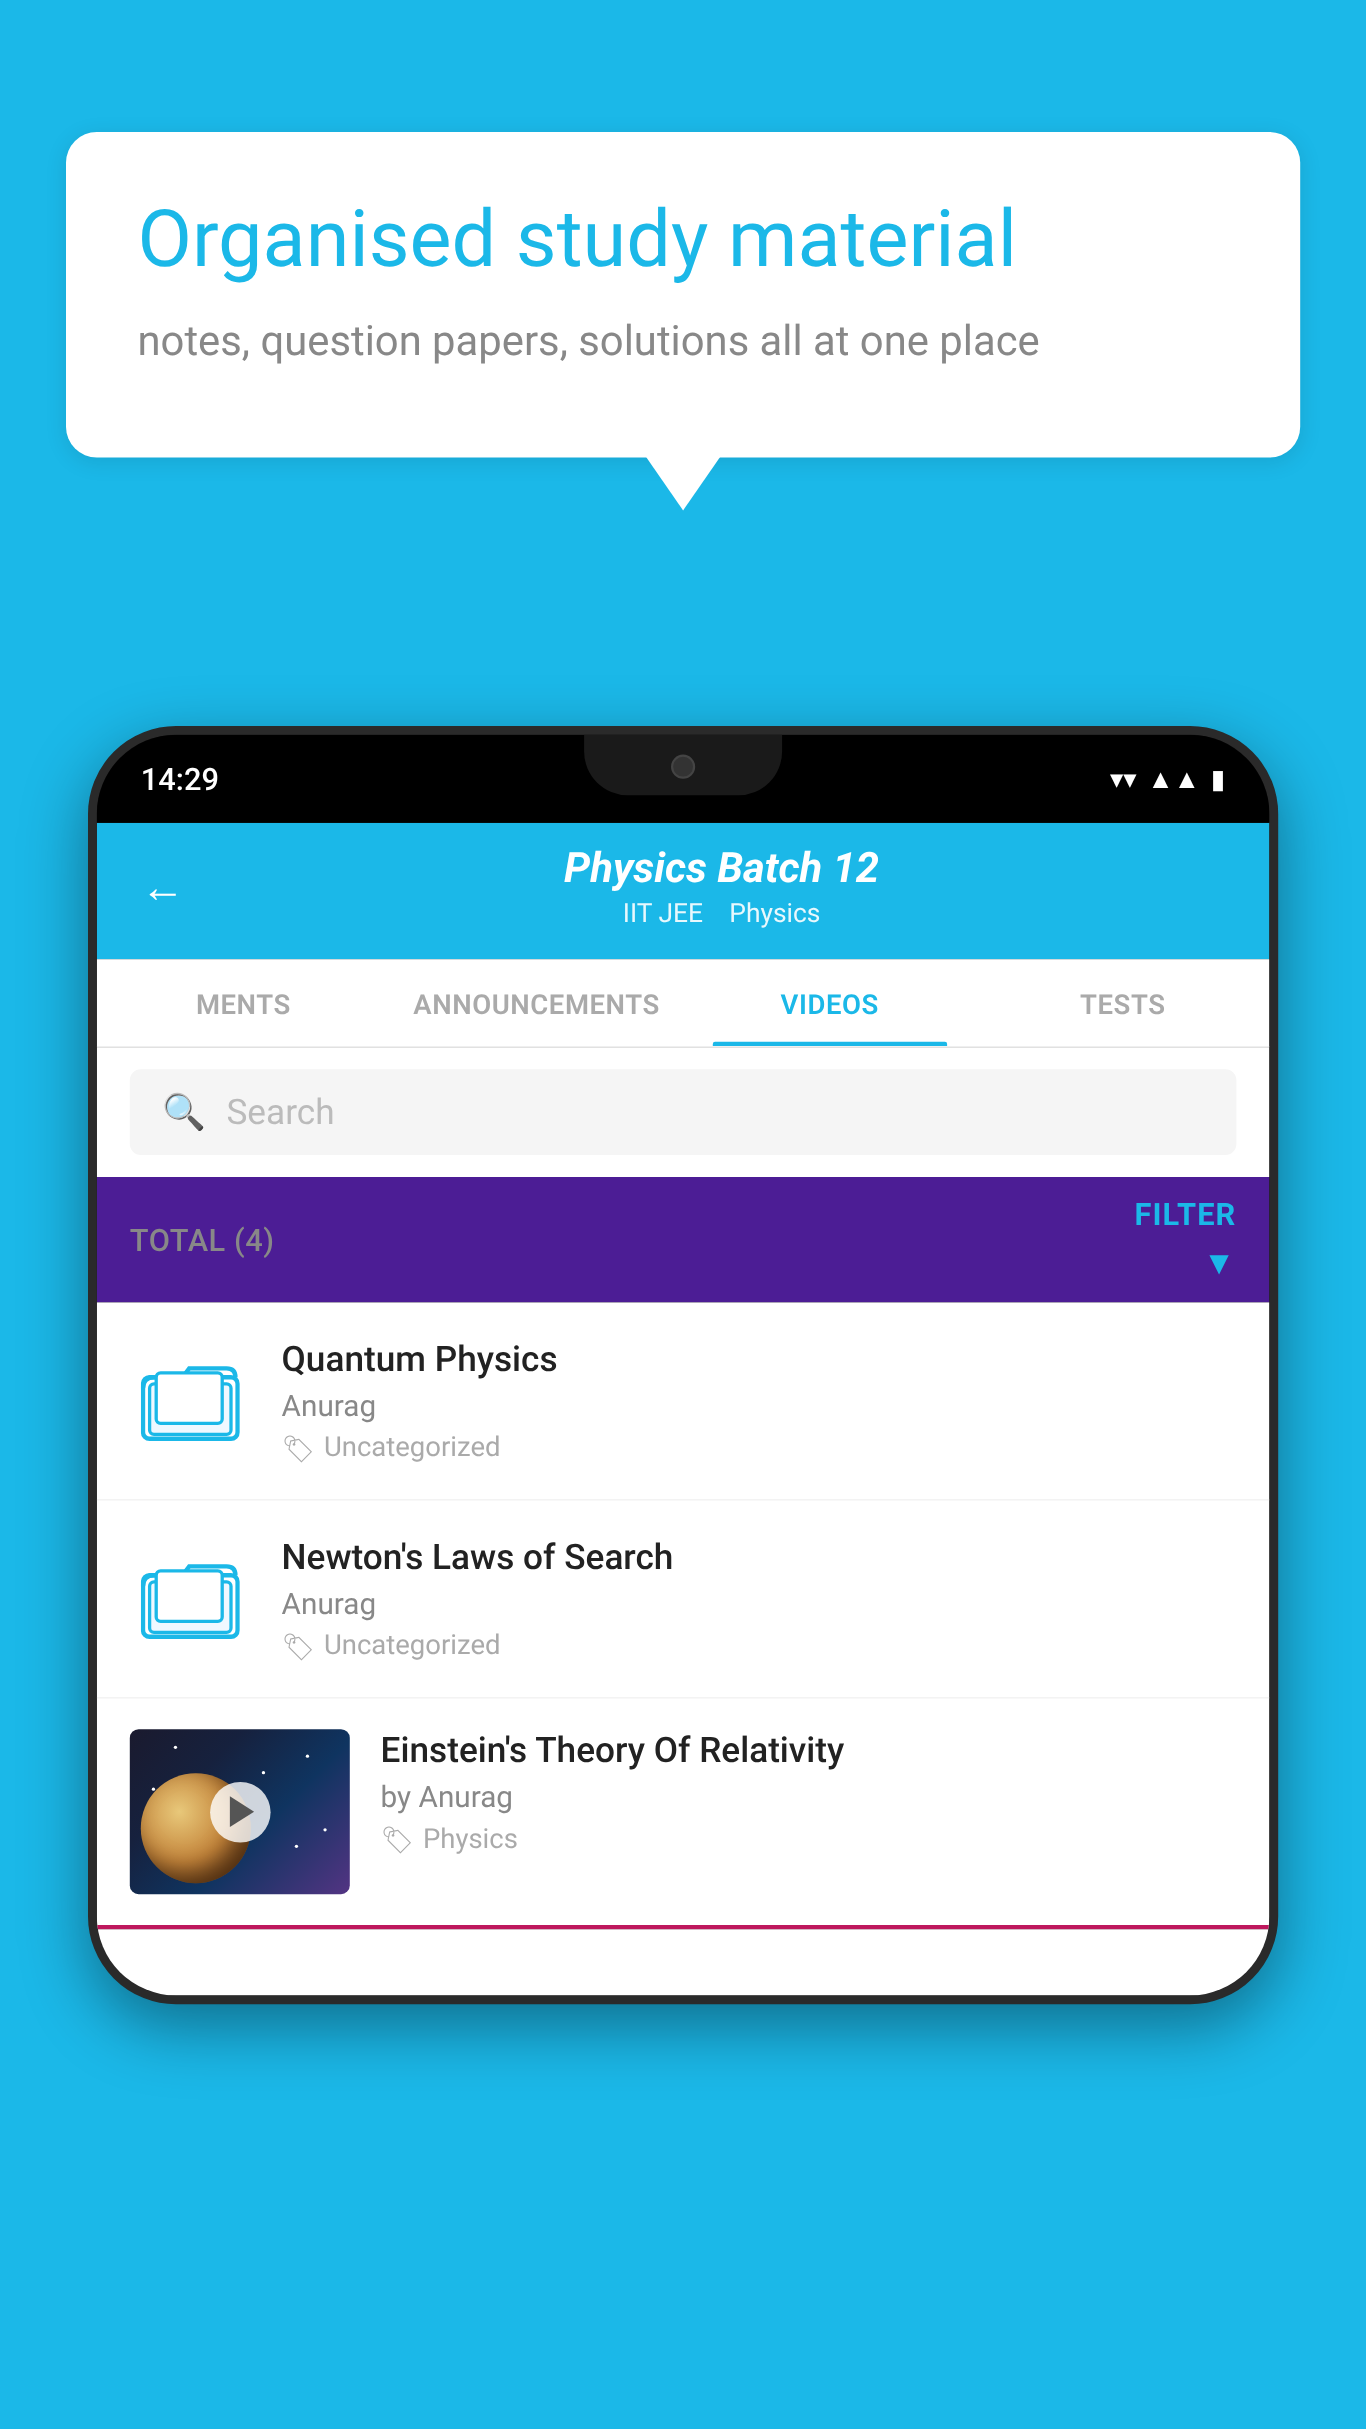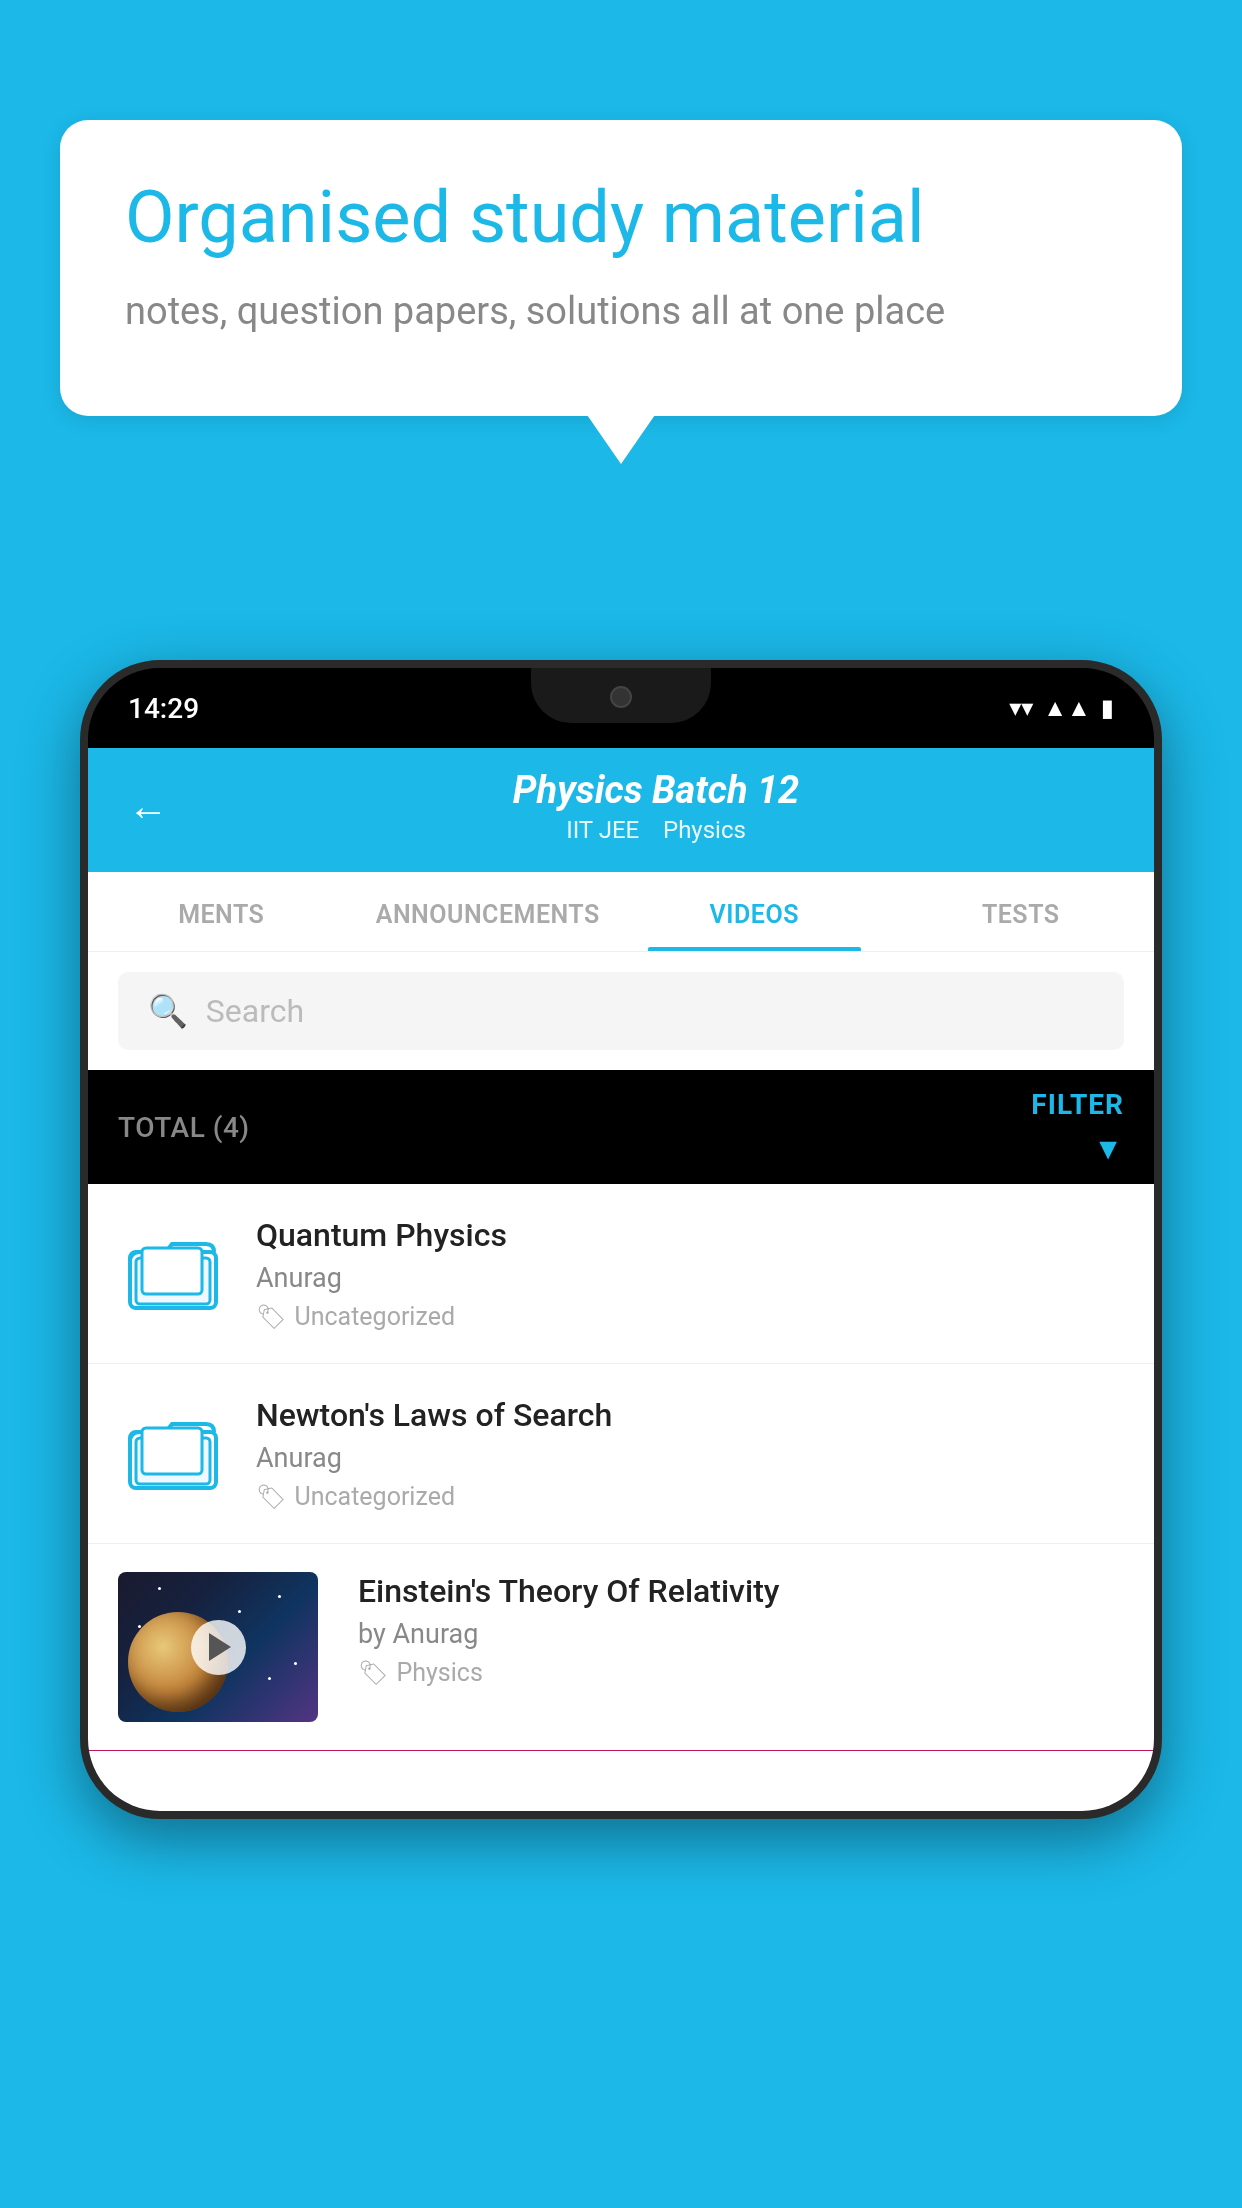--- a/index.html
+++ b/index.html
@@ -213,21 +213,21 @@
       font-size: 32px;
     }
 
     .search-placeholder {
       color: #bbb;
       font-size: 32px;
     }
 
     
     .filter-bar {
-      background: #000000;
+      background: #4c1d95;
       padding: 18px 30px;
       display: flex;
       align-items: center;
       justify-content: space-between;
     }
 
     .total-count {
       color: #888;
       font-size: 28px;
       font-weight: 500;
@@ -307,22 +307,22 @@
     .tag-icon {
       font-size: 24px;
       color: #aaa;
     }
 
     
     .video-item-thumb {
       display: flex;
       align-items: flex-start;
       padding: 28px 30px;
-      border-bottom: 1px solid #be185d;
-      gap: 40px;
+      border-bottom: 4px solid #be185d;
+      gap: 28px;
       cursor: pointer;
     }
 
     .thumb-image {
       width: 200px;
       height: 150px;
       background: linear-gradient(135deg, #1a1a2e 0%, #16213e 30%, #0f3460 60%, #533483 100%);
       border-radius: 8px;
       flex-shrink: 0;
       position: relative;

